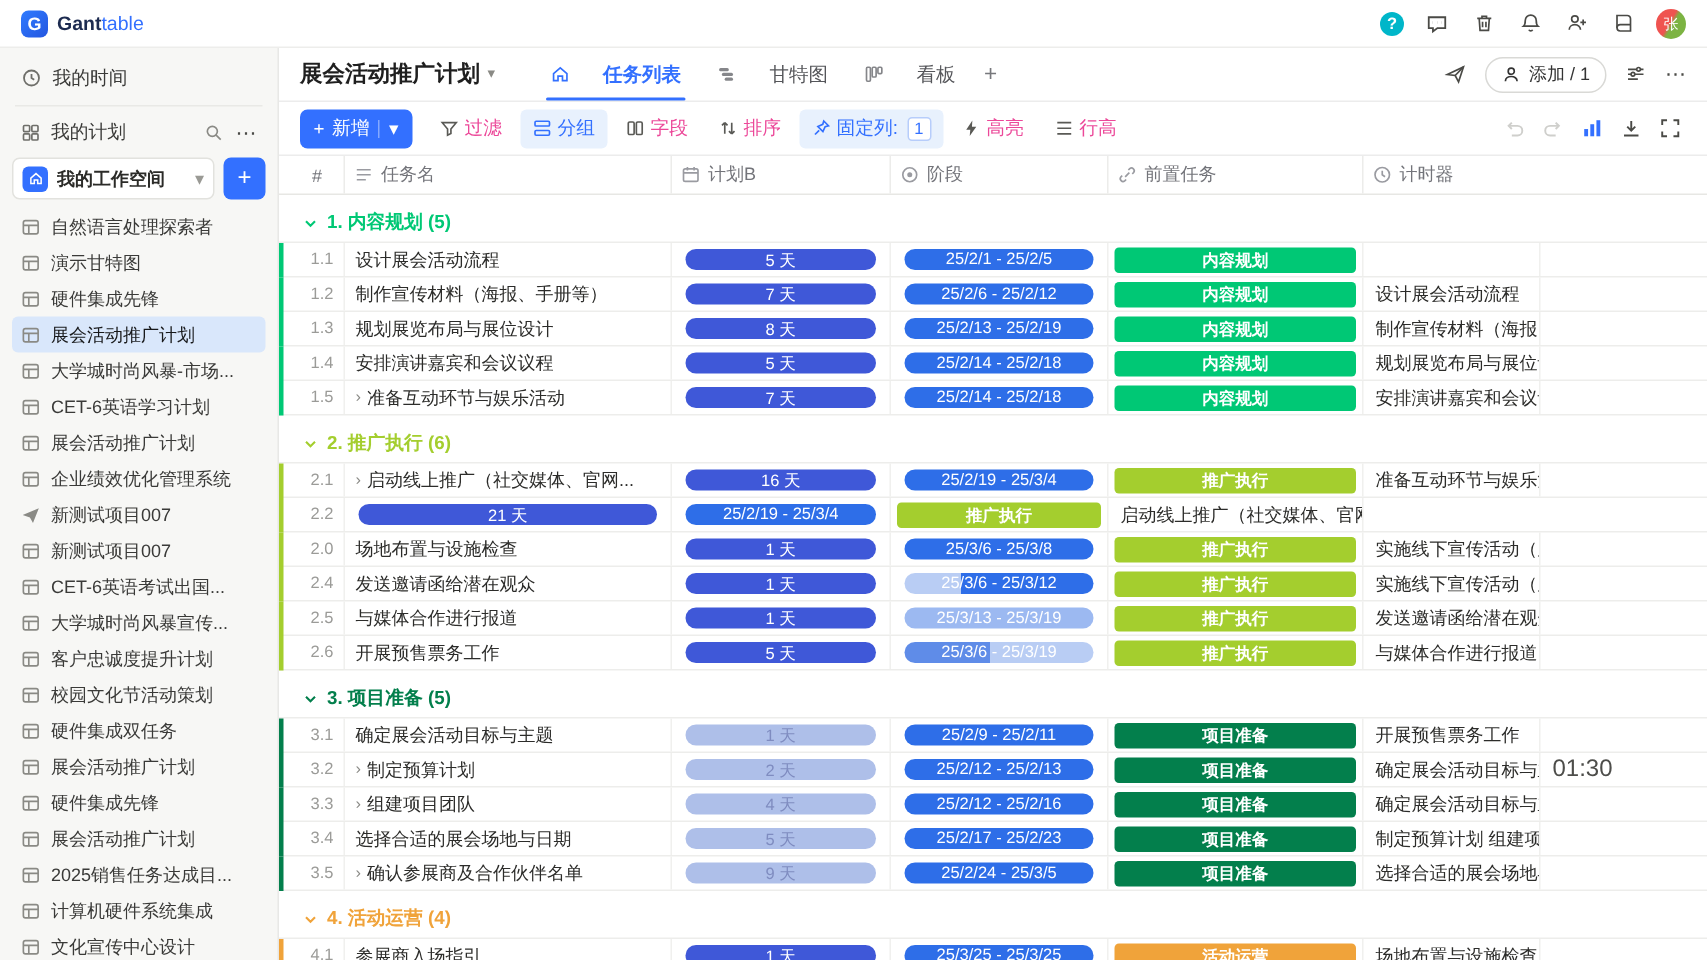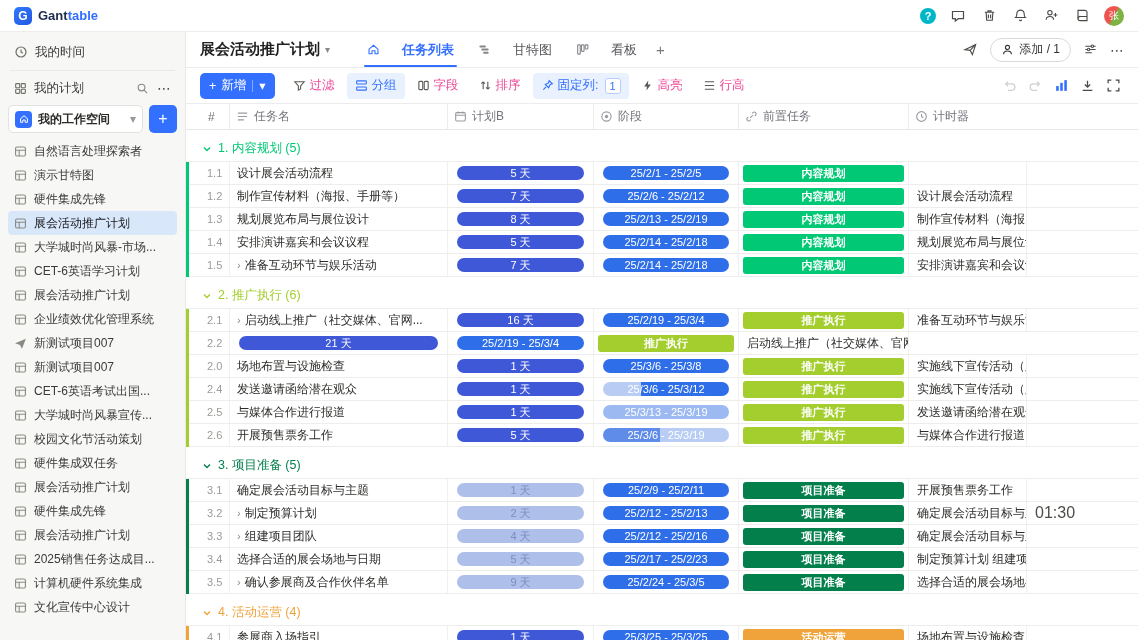--- a/index.html
+++ b/index.html
@@ -5,21 +5,21 @@
   *{margin:0;padding:0;box-sizing:border-box}
   html,body{width:1138px;height:640px;overflow:hidden}
   body{font-family:"Liberation Sans","DejaVu Sans",sans-serif;background:#fff;color:#333;font-size:12px}
   svg{display:block}
   .app{width:1138px;height:640px;display:flex;flex-direction:column}
 
   
   .topbar{height:32px;flex:0 0 32px;display:flex;align-items:center;justify-content:space-between;padding:0 14px;border-bottom:1px solid #ededeb;background:#fff}
   .logo{display:flex;align-items:center;gap:6px;cursor:pointer}
   .logo-mark{width:18px;height:18px;border-radius:5px;background:linear-gradient(135deg,#2f7bff,#2456e0);color:#fff;font-weight:bold;font-size:12px;display:flex;align-items:center;justify-content:center}
-  .logo-text{font-size:13px;font-weight:bold}
+  .logo-text{font-size:13px;font-weight:normal}
   .logo-text b{color:#1d2b50}
   .logo-text i{font-style:normal;color:#3370ff}
   .tb-actions{display:flex;align-items:center;gap:13px}
   .tb-icon{width:18px;height:18px;display:flex;align-items:center;justify-content:center;color:#4a4a46;cursor:pointer}
   .help{width:16px;height:16px;border-radius:50%;background:#00b6c9;color:#fff;font-size:11px;font-weight:bold}
   .avatar{width:20px;height:20px;border-radius:50%;background:linear-gradient(120deg,#ef5350 45%,#7cb342 55%);color:#fff;font-size:10px;display:flex;align-items:center;justify-content:center;cursor:pointer}
 
   
   .body{flex:1;display:flex;min-height:0}
 
@@ -77,21 +77,21 @@
   .grid{display:grid;grid-template-columns:16px 28px 218px 146px 145px 170px 118px minmax(0,1fr)}
   .thead{height:26px;flex:0 0 26px;border-bottom:1px solid #e7e7e4}
   .th{display:flex;align-items:center;gap:5px;padding:0 6px;font-size:12px;color:#73747a;border-right:1px solid #ececea;overflow:hidden;white-space:nowrap;cursor:pointer}
   .th .h-icon{color:#9a9ba1;flex:0 0 13px}
   .th.lead,.td.lead{border-right:none;padding:0;cursor:default}
   .th:last-child,.td:last-child{border-right:none}
   .tbody{flex:1;overflow:hidden}
   .tgroup{margin-top:6px}
   .group-header{height:26px;display:flex;align-items:center;gap:6px;padding-left:16px;border-bottom:1px solid #ededeb}
   .g-chevron{color:var(--gc);cursor:pointer}
-  .g-name{font-size:12.5px;font-weight:normal;color:var(--gc)}
+  .g-name{font-size:12.5px;font-weight:bold;color:var(--gc)}
   .trow{height:23px;position:relative;border-bottom:1px solid #ededeb;cursor:pointer}
   .trow::before{content:'';position:absolute;left:0;top:0;bottom:-1px;width:3px;background:var(--gc)}
   .td{display:flex;align-items:center;border-right:1px solid #f0f0ee;overflow:hidden;white-space:nowrap}
   .c-num{font-size:11px;color:#9b9b98;padding-left:5px}
   .c-task{gap:4px;padding:0 7px;font-size:12px;color:#2c2c2a}
   .expand{color:#8a8a86;font-size:11px;flex:0 0 auto}
   .c-plan{padding:0 9px}
   .pill{flex:1;height:14px;border-radius:8px;display:flex;align-items:center;justify-content:center;font-size:11px;color:#fff;overflow:hidden;white-space:nowrap}
   .pa-solid{background:#3f58d8}
   .pa-light{background:#aebfe9;color:#7f8cc0}
@@ -303,20 +303,29 @@
             </span>
             <span class="s-label">大学城时尚风暴宣传...</span>
           </div>
           <div class="side-item">
             <span class="s-icon">
               <svg viewBox="0 0 14 14" width="13" height="13" fill="none" stroke="currentColor" stroke-width="1.2">
                 <rect x="1.7" y="2.2" width="10.6" height="9.6" rx="1.5"></rect>
                 <path d="M1.7 5.6h10.6M5.6 5.6v6.2"></path>
               </svg>
             </span>
+            <span class="s-label">客户忠诚度提升计划</span>
+          </div>
+          <div class="side-item">
+            <span class="s-icon">
+              <svg viewBox="0 0 14 14" width="13" height="13" fill="none" stroke="currentColor" stroke-width="1.2">
+                <rect x="1.7" y="2.2" width="10.6" height="9.6" rx="1.5"></rect>
+                <path d="M1.7 5.6h10.6M5.6 5.6v6.2"></path>
+              </svg>
+            </span>
             <span class="s-label">校园文化节活动策划</span>
           </div>
           <div class="side-item">
             <span class="s-icon">
               <svg viewBox="0 0 14 14" width="13" height="13" fill="none" stroke="currentColor" stroke-width="1.2">
                 <rect x="1.7" y="2.2" width="10.6" height="9.6" rx="1.5"></rect>
                 <path d="M1.7 5.6h10.6M5.6 5.6v6.2"></path>
               </svg>
             </span>
             <span class="s-label">硬件集成双任务</span>

